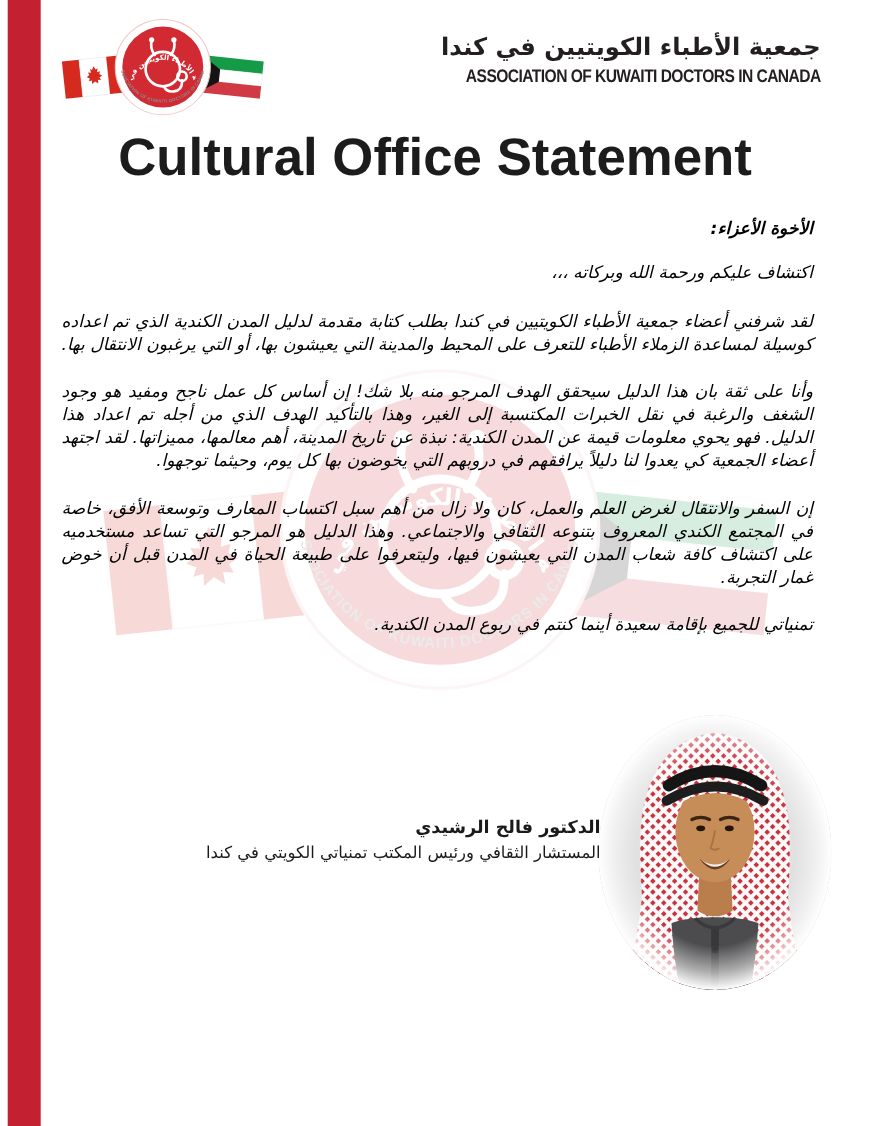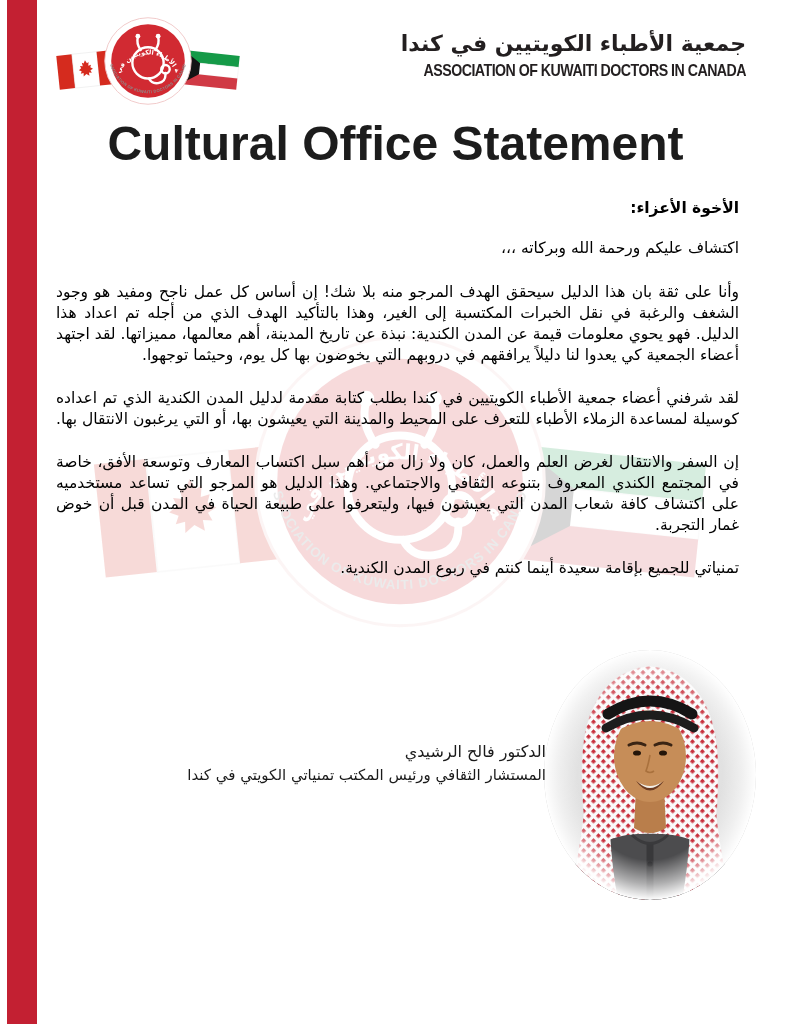--- a/index.html
+++ b/index.html
@@ -20,34 +20,34 @@
 
   .title{position:absolute;left:0;right:0;top:116px;margin:0;text-align:center;
          font-family:"Liberation Sans",sans-serif;font-size:48px;font-weight:bold;color:#1c1c1c;}
 
   .watermark{position:absolute;left:93px;top:328px;width:614px;height:307px;opacity:0.17;pointer-events:none;}
 
   
   .letter{position:absolute;left:56px;right:52px;top:198px;direction:rtl;
           text-align:justify;text-align-last:right;
           font-size:15.5px;line-height:21px;color:#000;}
-  .letter p{margin:0 0 22px 0;}
+  .letter p{margin:0 0 22px 0;font-style:italic;}
   .letter .greeting{font-weight:bold;margin-bottom:19px;}
   .letter .salutation{margin-bottom:23px;}
   .letter .closing{margin-bottom:0;}
 
   
   .photo{position:absolute;left:544px;top:650px;width:212px;height:250px;border-radius:50%;overflow:hidden;}
   .photo svg{display:block;width:100%;height:100%;}
   .photo::after{content:"";position:absolute;inset:0;border-radius:50%;
     background:radial-gradient(closest-side, rgba(255,255,255,0) 68%, rgba(255,255,255,0.55) 87%, #ffffff 100%);}
 
   
   .signature{position:absolute;right:245px;top:742px;direction:rtl;text-align:right;color:#1a1a1a;}
-  .sig-name{font-weight:normal;font-size:16px;line-height:20px;}
+  .sig-name{font-weight:bold;font-size:16px;line-height:20px;}
   .sig-title{font-size:15px;line-height:20px;margin-top:3px;}
 </style>
 </head>
 <body>
 
 <div class="page">
 
   <div class="red-bar"></div>
 
   <svg class="logo" viewBox="0 0 200 100" aria-hidden="true">
@@ -100,22 +100,22 @@
 
   <h1 class="title">Cultural Office Statement</h1>
 
   <svg class="watermark" viewBox="0 0 200 100" aria-hidden="true">
     <use href="#akdc-logo"></use>
   </svg>
 
   <main class="letter">
     <p class="greeting">الأخوة الأعزاء:</p>
     <p class="salutation">اكتشاف عليكم ورحمة الله وبركاته ،،،</p>
+    <p>لقد شرفني أعضاء جمعية الأطباء الكويتيين في كندا بطلب كتابة مقدمة لدليل المدن الكندية الذي تم اعداده كوسيلة لمساعدة الزملاء الأطباء للتعرف على المحيط والمدينة التي يعيشون بها، أو التي يرغبون الانتقال بها.</p>
     <p>وأنا على ثقة بان هذا الدليل سيحقق الهدف المرجو منه بلا شك! إن أساس كل عمل ناجح ومفيد هو وجود الشغف والرغبة في نقل الخبرات المكتسبة إلى الغير، وهذا بالتأكيد الهدف الذي من أجله تم اعداد هذا الدليل. فهو يحوي معلومات قيمة عن المدن الكندية: نبذة عن تاريخ المدينة، أهم معالمها، مميزاتها. لقد اجتهد أعضاء الجمعية كي يعدوا لنا دليلاً يرافقهم في دروبهم التي يخوضون بها كل يوم، وحيثما توجهوا.</p>
-    <p>لقد شرفني أعضاء جمعية الأطباء الكويتيين في كندا بطلب كتابة مقدمة لدليل المدن الكندية الذي تم اعداده كوسيلة لمساعدة الزملاء الأطباء للتعرف على المحيط والمدينة التي يعيشون بها، أو التي يرغبون الانتقال بها.</p>
     <p>إن السفر والانتقال لغرض العلم والعمل، كان ولا زال من أهم سبل اكتساب المعارف وتوسعة الأفق، خاصة في المجتمع الكندي المعروف بتنوعه الثقافي والاجتماعي. وهذا الدليل هو المرجو التي تساعد مستخدميه على اكتشاف كافة شعاب المدن التي يعيشون فيها، وليتعرفوا على طبيعة الحياة في المدن قبل أن خوض غمار التجربة.</p>
     <p class="closing">تمنياتي للجميع بإقامة سعيدة أينما كنتم في ربوع المدن الكندية.</p>
   </main>
 
   <div class="photo">
     <svg viewBox="0 0 212 250" aria-hidden="true">
       <defs>
         <radialGradient id="pbg" cx="50%" cy="42%" r="70%">
           <stop offset="0%" stop-color="#ebebeb"></stop>
           <stop offset="70%" stop-color="#dddddd"></stop>

